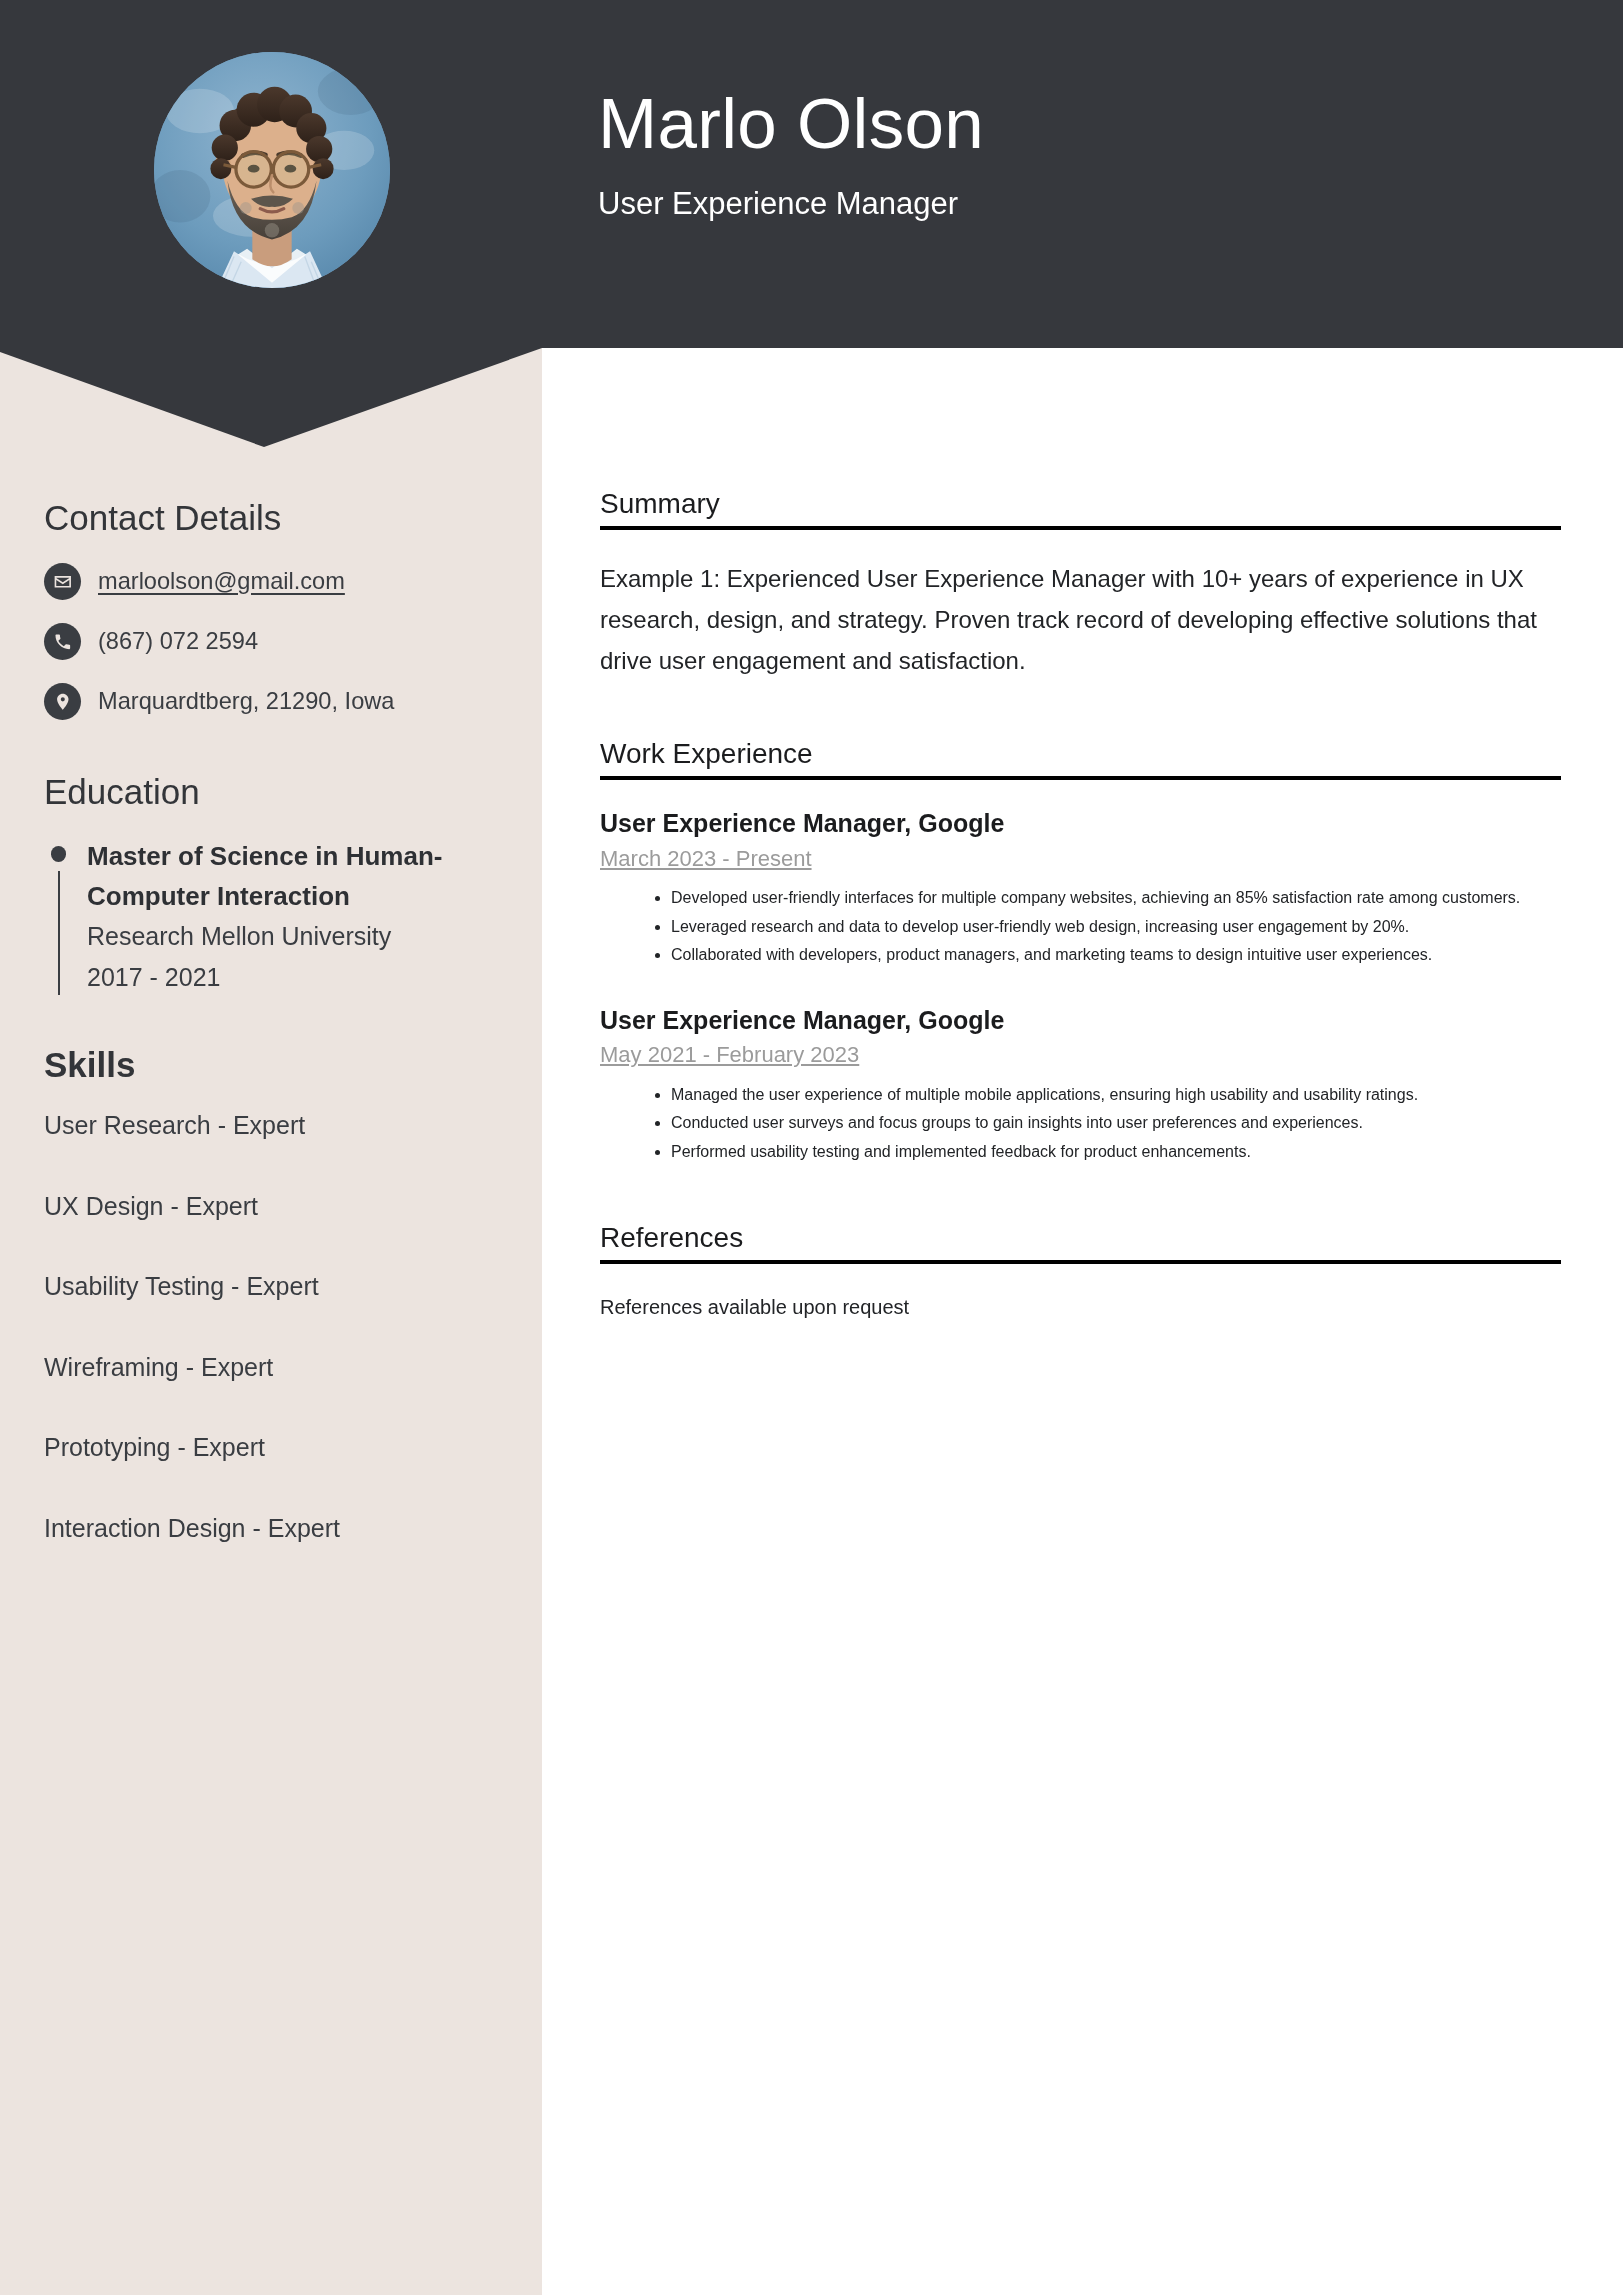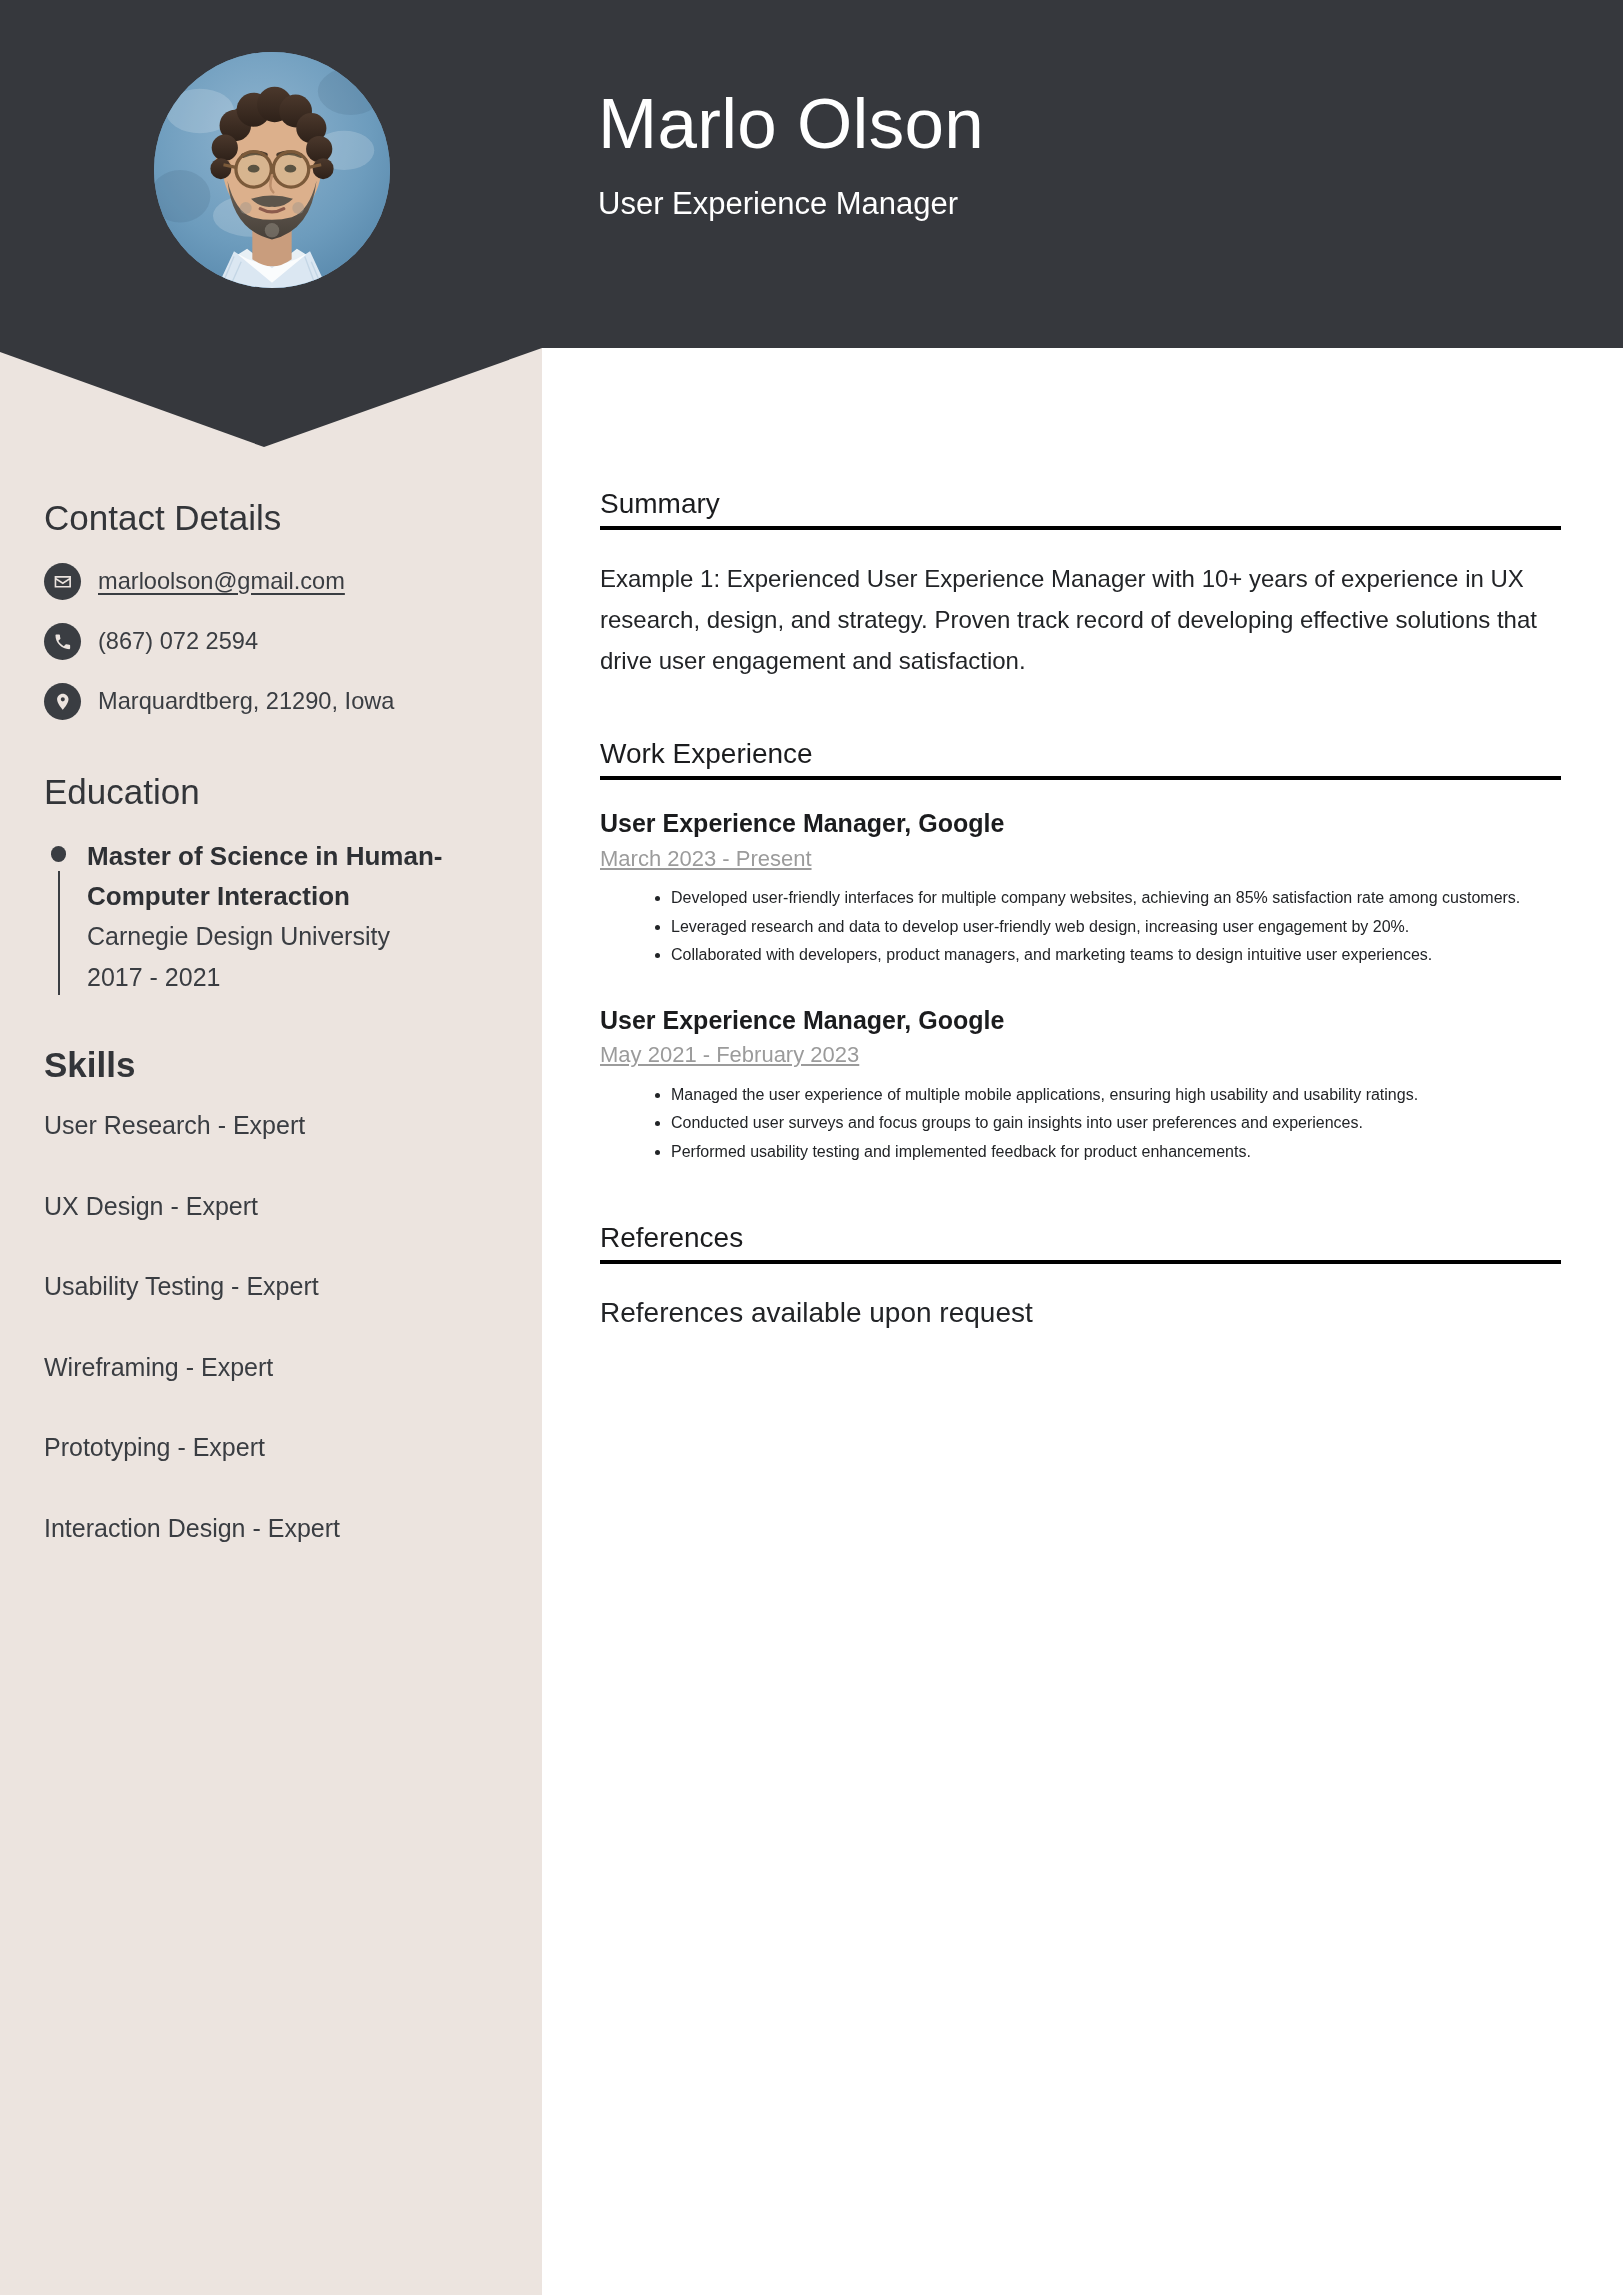--- a/index.html
+++ b/index.html
@@ -237,21 +237,21 @@
     padding-left: 71px;
   }
   .job-bullets li {
     font-size: 16px;
     line-height: 1.72;
     color: #222427;
     margin-bottom: 1.3px;
   }
 
   .refs-text {
-    font-size: 28px;
+    font-size: 20px;
     line-height: 1.6;
     color: #222427;
   }
 </style>
 </head>
 <body>
 
 <div class="page">
 
   <div class="sidebar"></div>
@@ -388,21 +388,21 @@
 
       </div>
     </div>
 
     <div class="edu-block">
       <div class="side-heading">Education</div>
       <div class="edu-item">
         <span class="edu-bullet"></span>
         <span class="edu-line"></span>
         <div class="edu-degree">Master of Science in Human-Computer Interaction</div>
-        <div class="edu-school">Carnegie Design University</div>
+        <div class="edu-school">Research Mellon University</div>
         <div class="edu-years">2017 - 2021</div>
       </div>
     </div>
 
     <div>
       <div class="side-heading skills-h">Skills</div>
       <div class="skill-row">User Research - Expert</div>
       <div class="skill-row">UX Design - Expert</div>
       <div class="skill-row">Usability Testing - Expert</div>
       <div class="skill-row">Wireframing - Expert</div>

